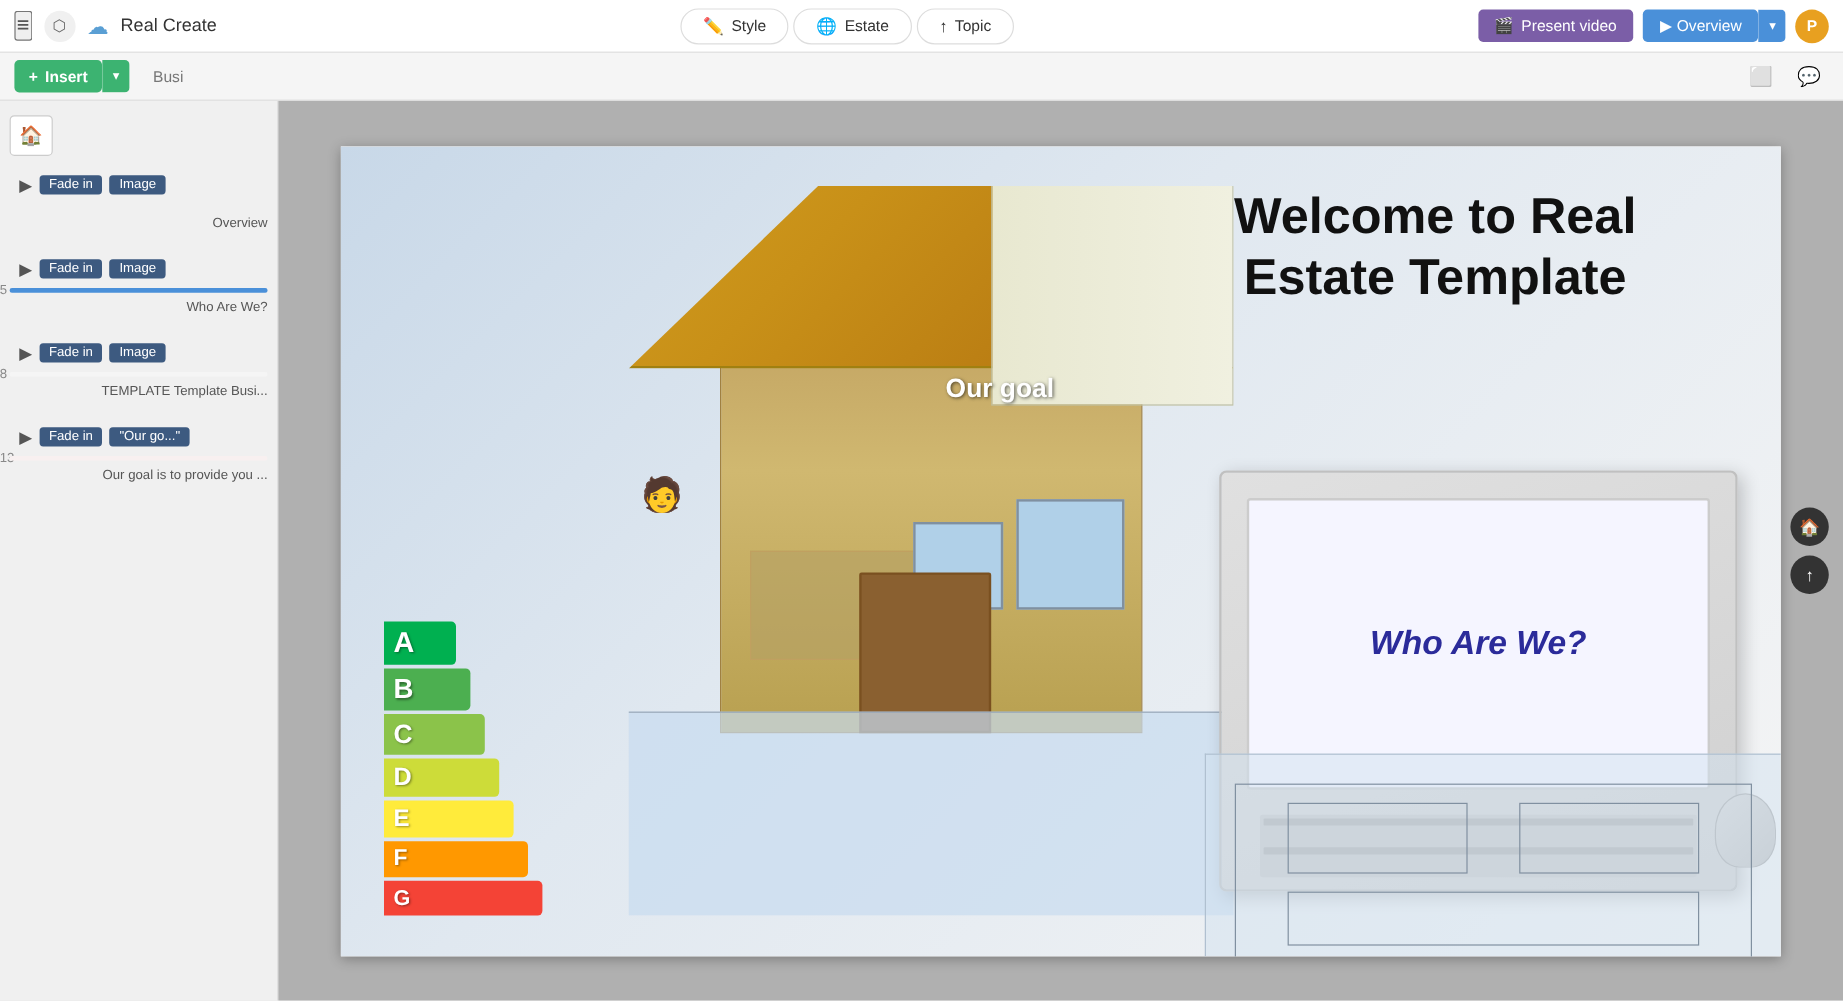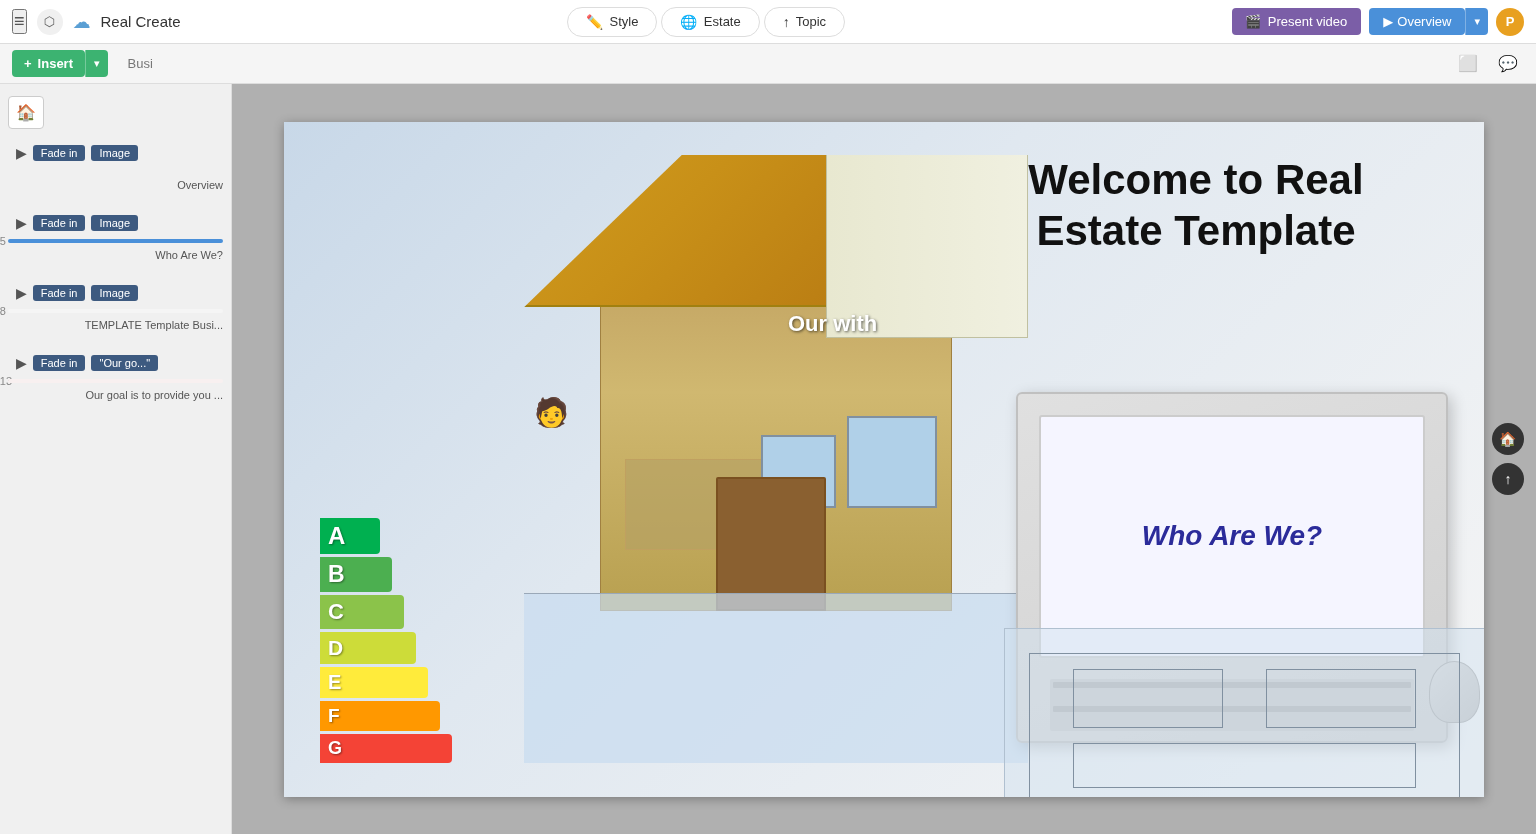--- a/index.html
+++ b/index.html
@@ -521,21 +521,21 @@
         <div style="position:absolute;bottom:42%;right:18%;width:18%;height:15%;background:#b0d0e8;border:2px solid #8090a0;"></div>
         <div style="position:absolute;bottom:42%;right:38%;width:15%;height:12%;background:#b0d0e8;border:2px solid #8090a0;"></div>
 
         <div style="position:absolute;bottom:25%;left:38%;width:22%;height:22%;background:#8a6030;border:2px solid #7a5020;border-radius:2px 2px 0 0;"></div>
 
         <div style="position:absolute;bottom:0;left:-40%;width:180%;height:28%;background:rgba(200,220,240,0.7);border-top:1px solid #9aa8b8;"></div>
 
         <div style="position:absolute;bottom:55%;left:2%;font-size:28px;">🧑</div>
       </div>
 
-      <div class="our-goal-text">Our with</div>
+      <div class="our-goal-text">Our goal</div>
 
       <div style="position:absolute;right:3%;bottom:8%;width:36%;height:52%;background:linear-gradient(160deg,#e0e0e0 0%,#d0d0d0 100%);border-radius:6px;border:2px solid #c0c0c0;box-shadow:4px 4px 15px rgba(0,0,0,0.2);">
         <div style="width:90%;margin:5% auto;height:70%;background:#f5f5ff;border:2px solid #ccc;border-radius:3px;display:flex;align-items:center;justify-content:center;">
           <span class="who-are-we">Who Are We?</span>
         </div>
 
         <div style="width:85%;margin:0 auto;height:15%;background:#c8c8c8;border-radius:2px;display:flex;gap:2px;padding:3px;flex-wrap:wrap;">
           <div style="height:6px;background:#b0b0b0;width:100%;border-radius:1px;"></div>
           <div style="height:6px;background:#b0b0b0;width:100%;border-radius:1px;"></div>
         </div>

